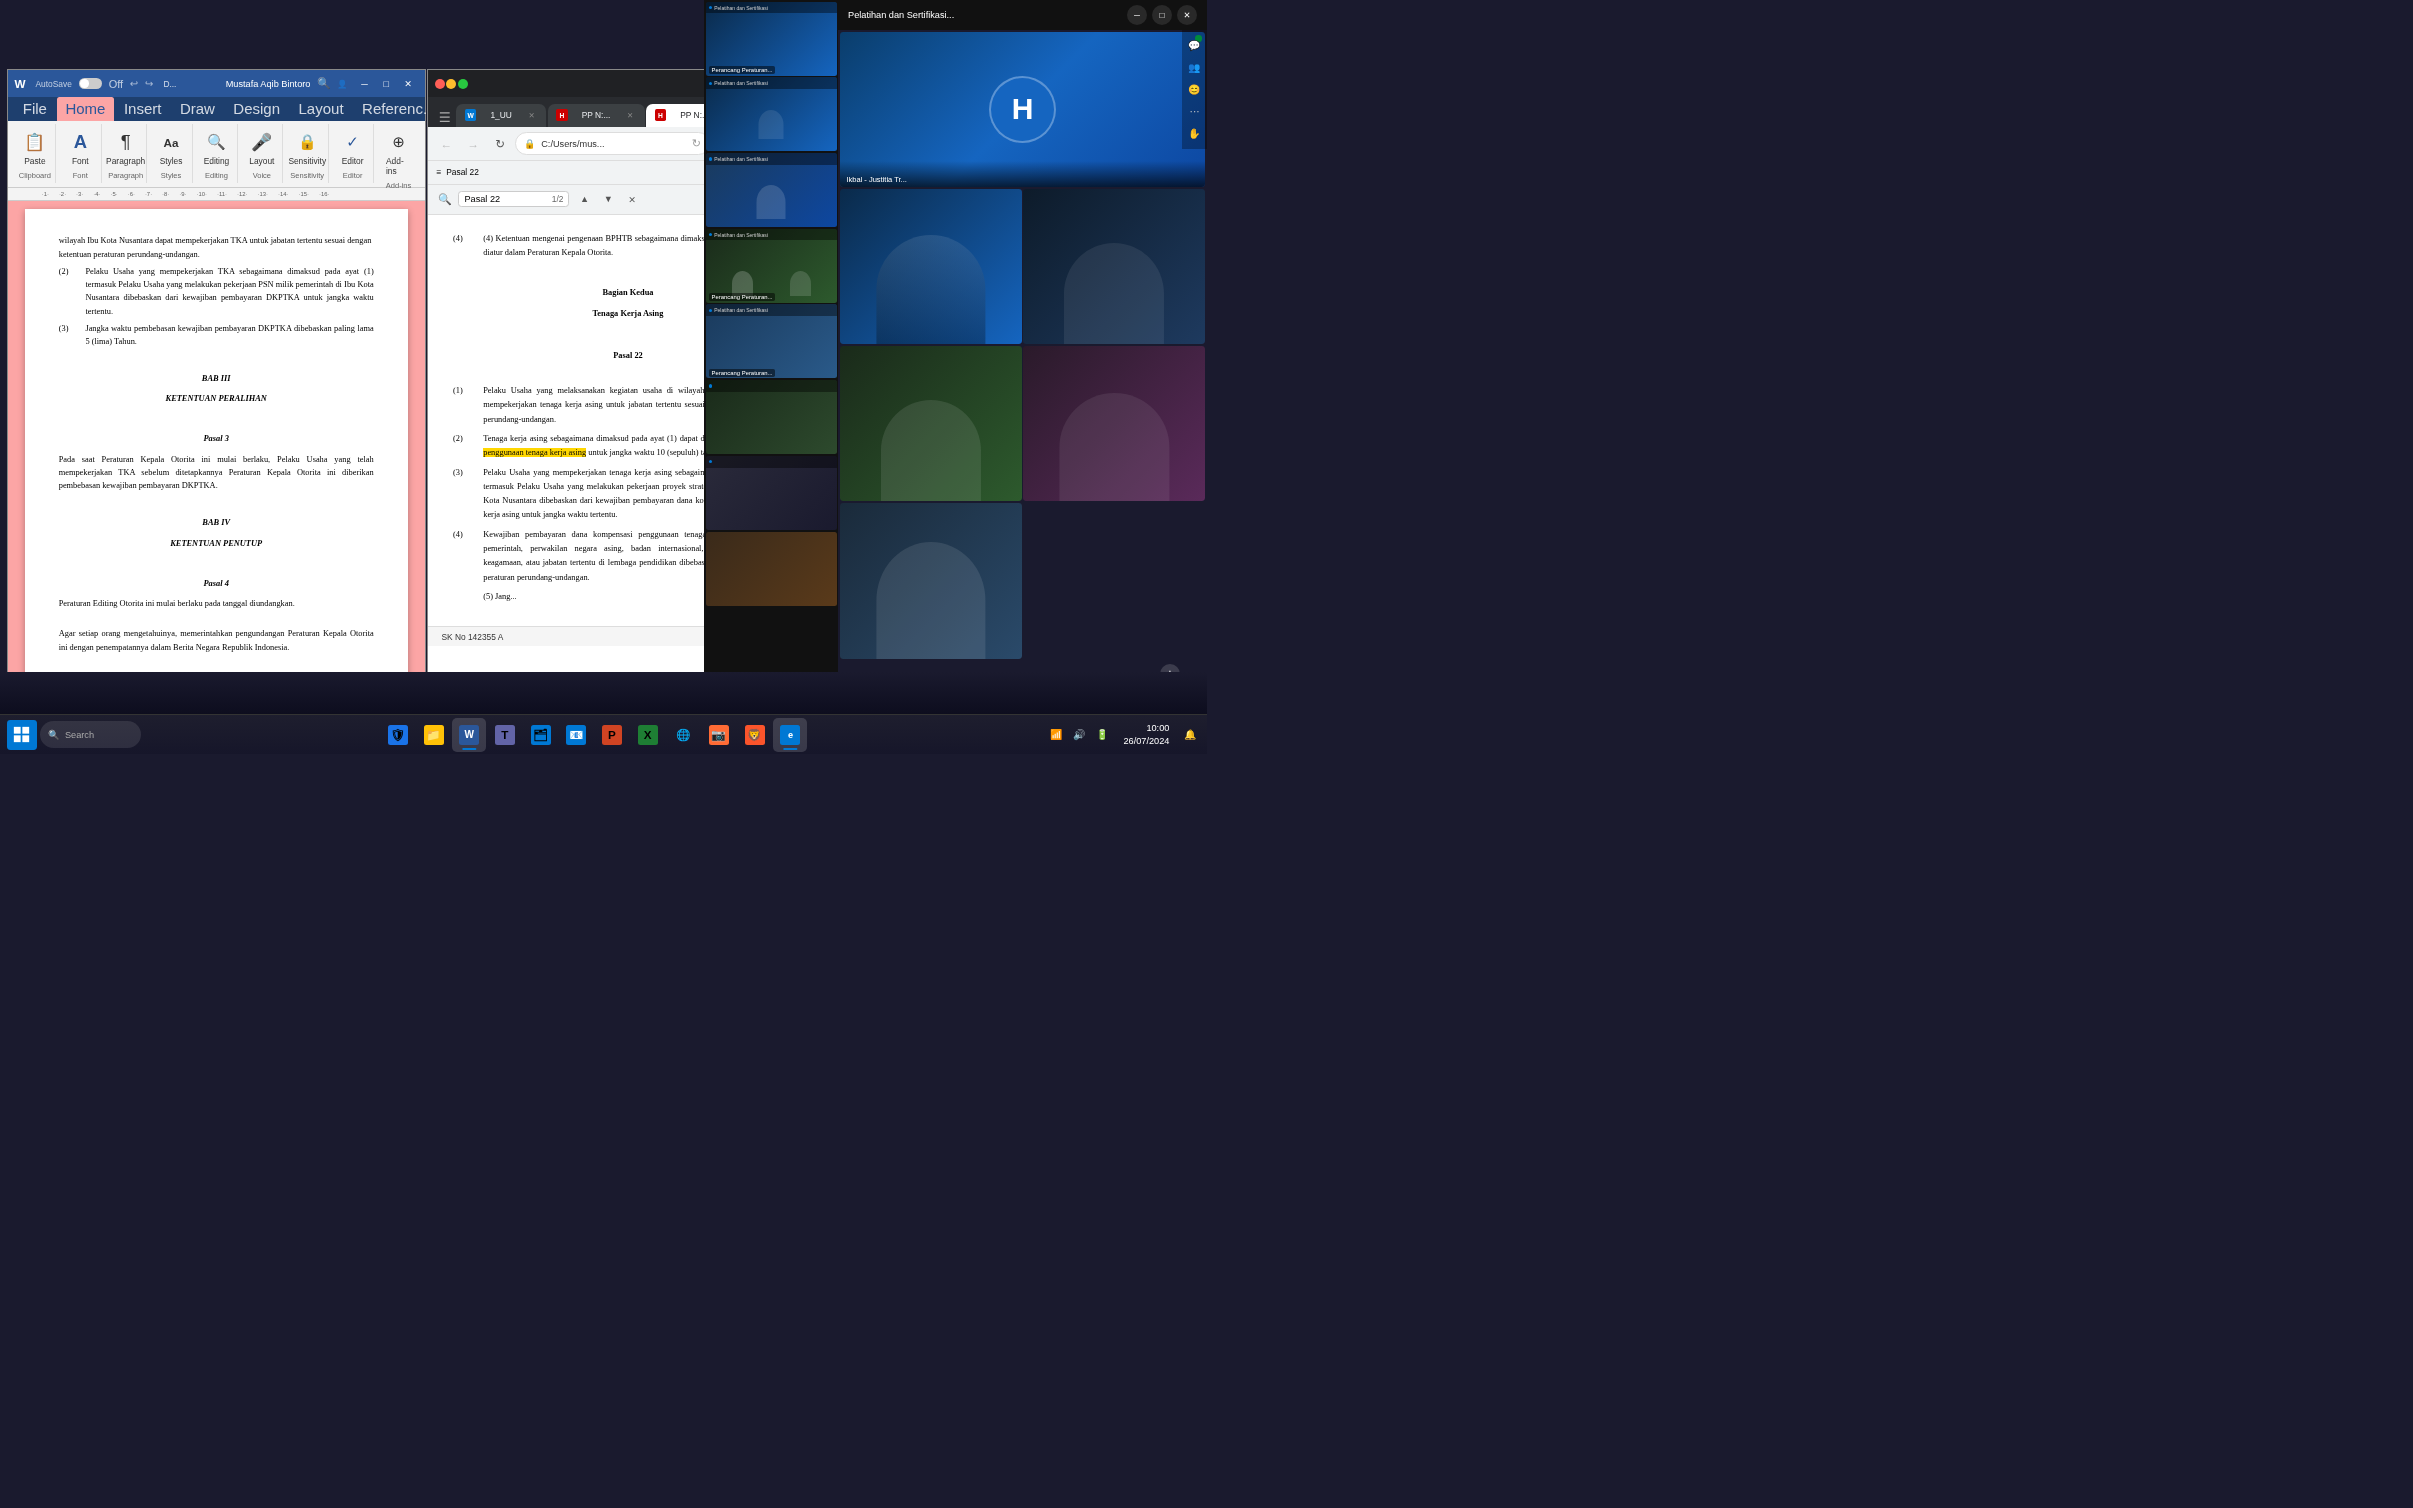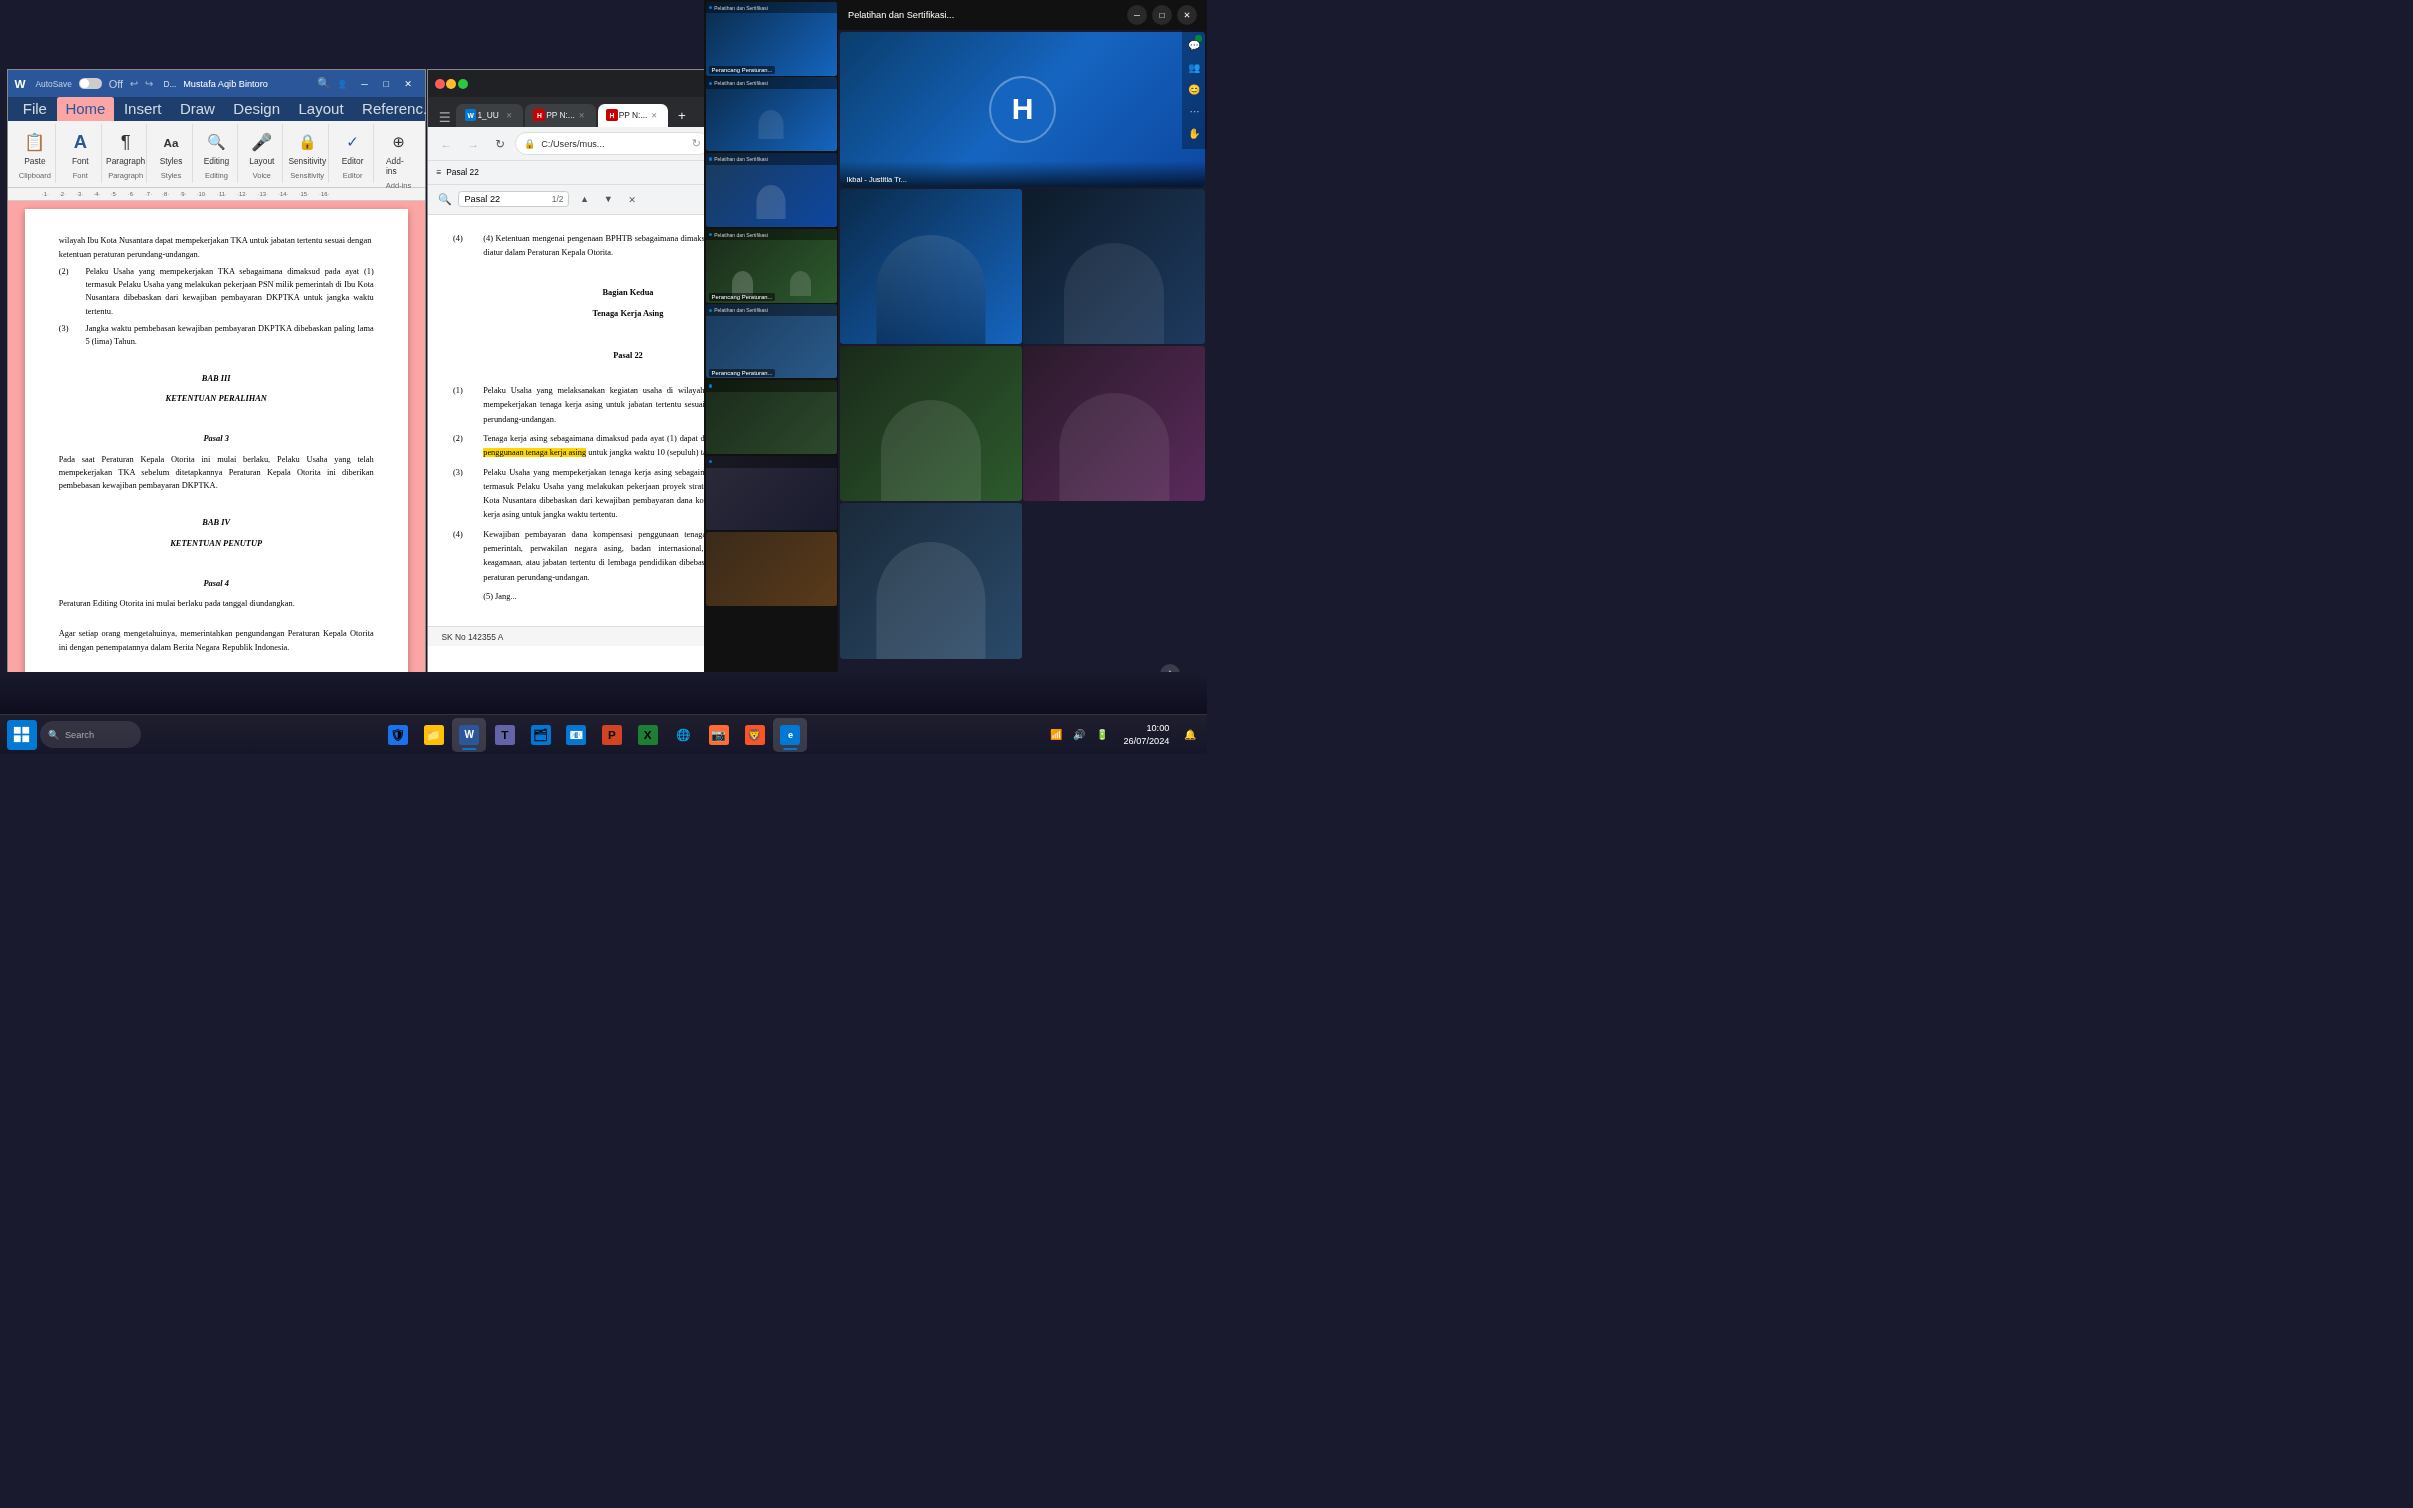--- a/index.html
+++ b/index.html
@@ -222,21 +222,21 @@
       gap: 1.7px;
       flex-shrink: 0;
     }
     .browser-tab {
       height: 23.5px;
       background: #3c4043;
       border-radius: 6.7px 6.7px 0 0;
       display: flex;
       align-items: center;
       padding: 0 8.4px;
-      gap: 1px;
+      gap: 14px;
       font-size: 8.4px;
       color: #e8eaed;
       cursor: pointer;
       min-width: 67px;
       max-width: 117px;
     }
     .browser-tab.active { background: #ffffff; color: #202124; }
     .browser-tab .tab-icon { width: 11.7px; height: 11.7px; background: #e00; border-radius: 1.7px; display: flex; align-items: center; justify-content: center; font-size: 6.7px; color: white; font-weight: bold; flex-shrink: 0; }
     .browser-tab .tab-icon.blue { background: #0078d4; }
     .tab-close { width: 11.7px; height: 11.7px; display: flex; align-items: center; justify-content: center; border-radius: 50%; font-size: 7.5px; color: #888; margin-left: auto; cursor: pointer; }
@@ -466,21 +466,21 @@
 <div class="word-window">
 
   <div class="window-titlebar">
     <span class="word-logo">W</span>
     <span style="color:rgba(255,255,255,0.7);font-size:8.4px;">AutoSave</span>
     <div class="toggle-off"></div>
     <span style="color:rgba(255,255,255,0.7);font-size:11px;">Off</span>
     <span style="color:rgba(255,255,255,0.6);font-size:10px;cursor:pointer;">↩</span>
     <span style="color:rgba(255,255,255,0.6);font-size:10px;cursor:pointer;">↪</span>
     <span style="color:rgba(255,255,255,0.8);font-size:8.4px;margin-left:3.4px;">D...</span>
-    <span style="flex:1;text-align:left;color:white;font-size:9.2px;">Mustafa Aqib Bintoro</span>
+    <span style="flex:1;text-align:right;color:white;font-size:9.2px;">Mustafa Aqib Bintoro</span>
     <span style="color:rgba(255,255,255,0.7);font-size:11px;cursor:pointer;">🔍</span>
     <span style="color:rgba(255,255,255,0.7);font-size:8.4px;cursor:pointer;">👤</span>
     <div class="window-controls">
       <div class="win-btn">─</div>
       <div class="win-btn">□</div>
       <div class="win-btn close">✕</div>
     </div>
   </div>
 
   <div class="ribbon-tabs">

